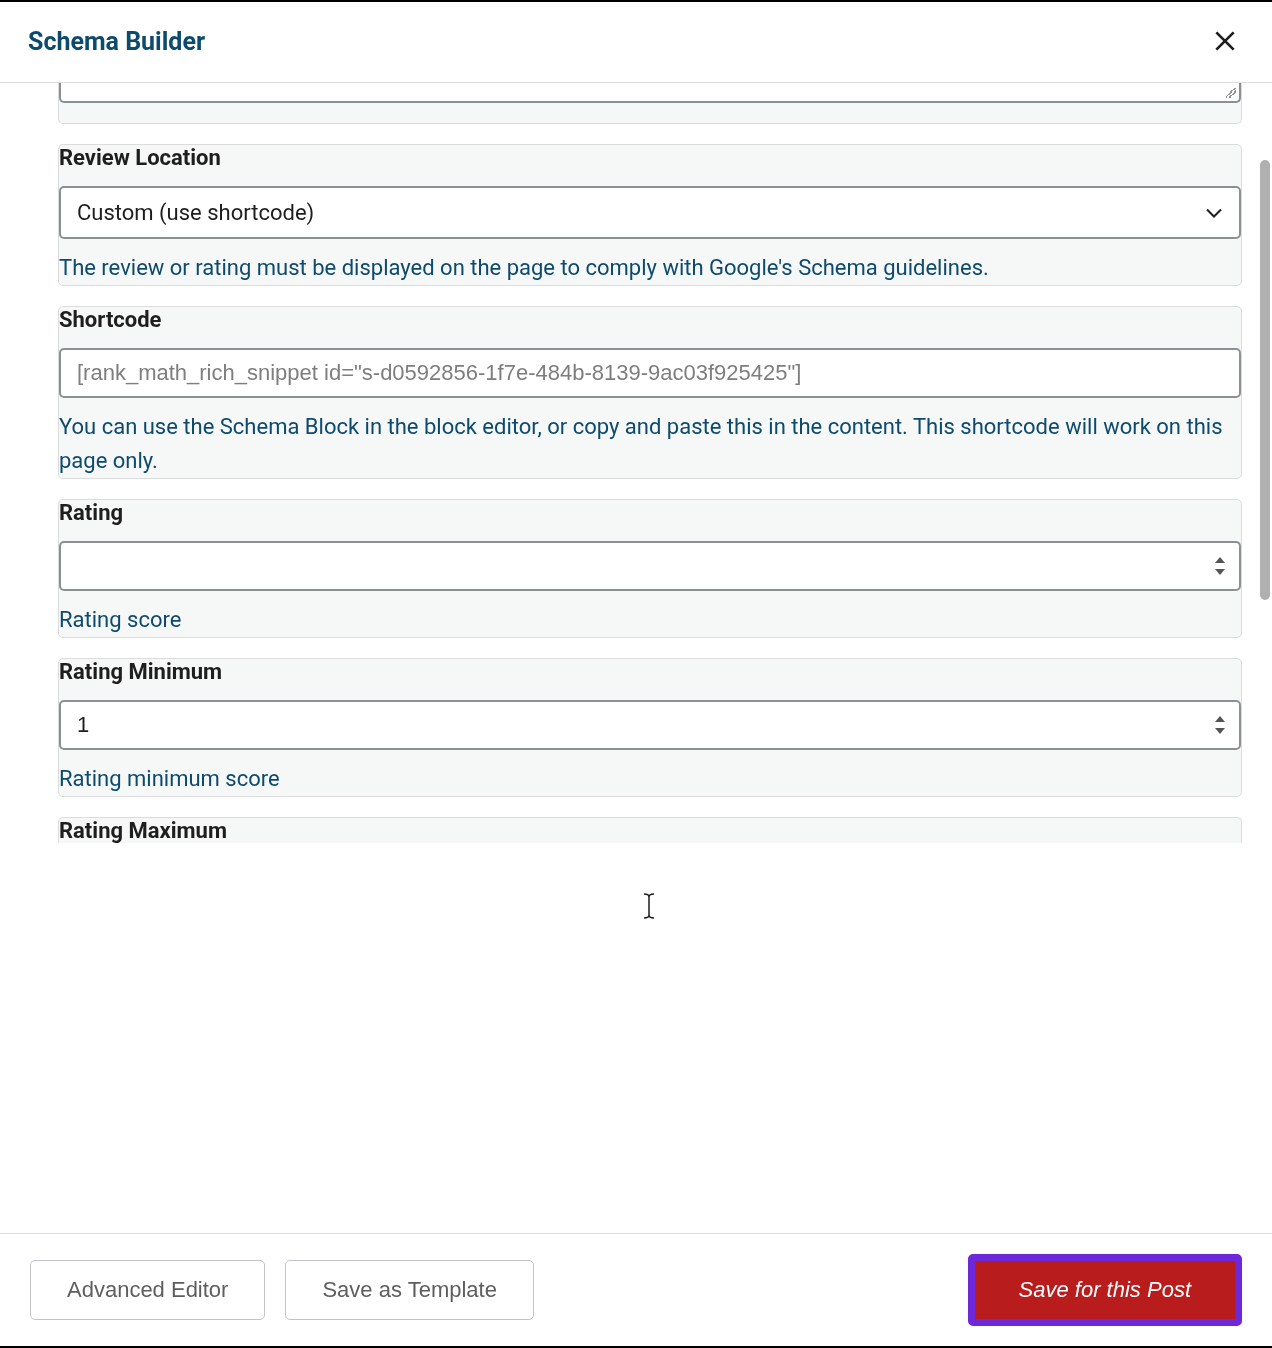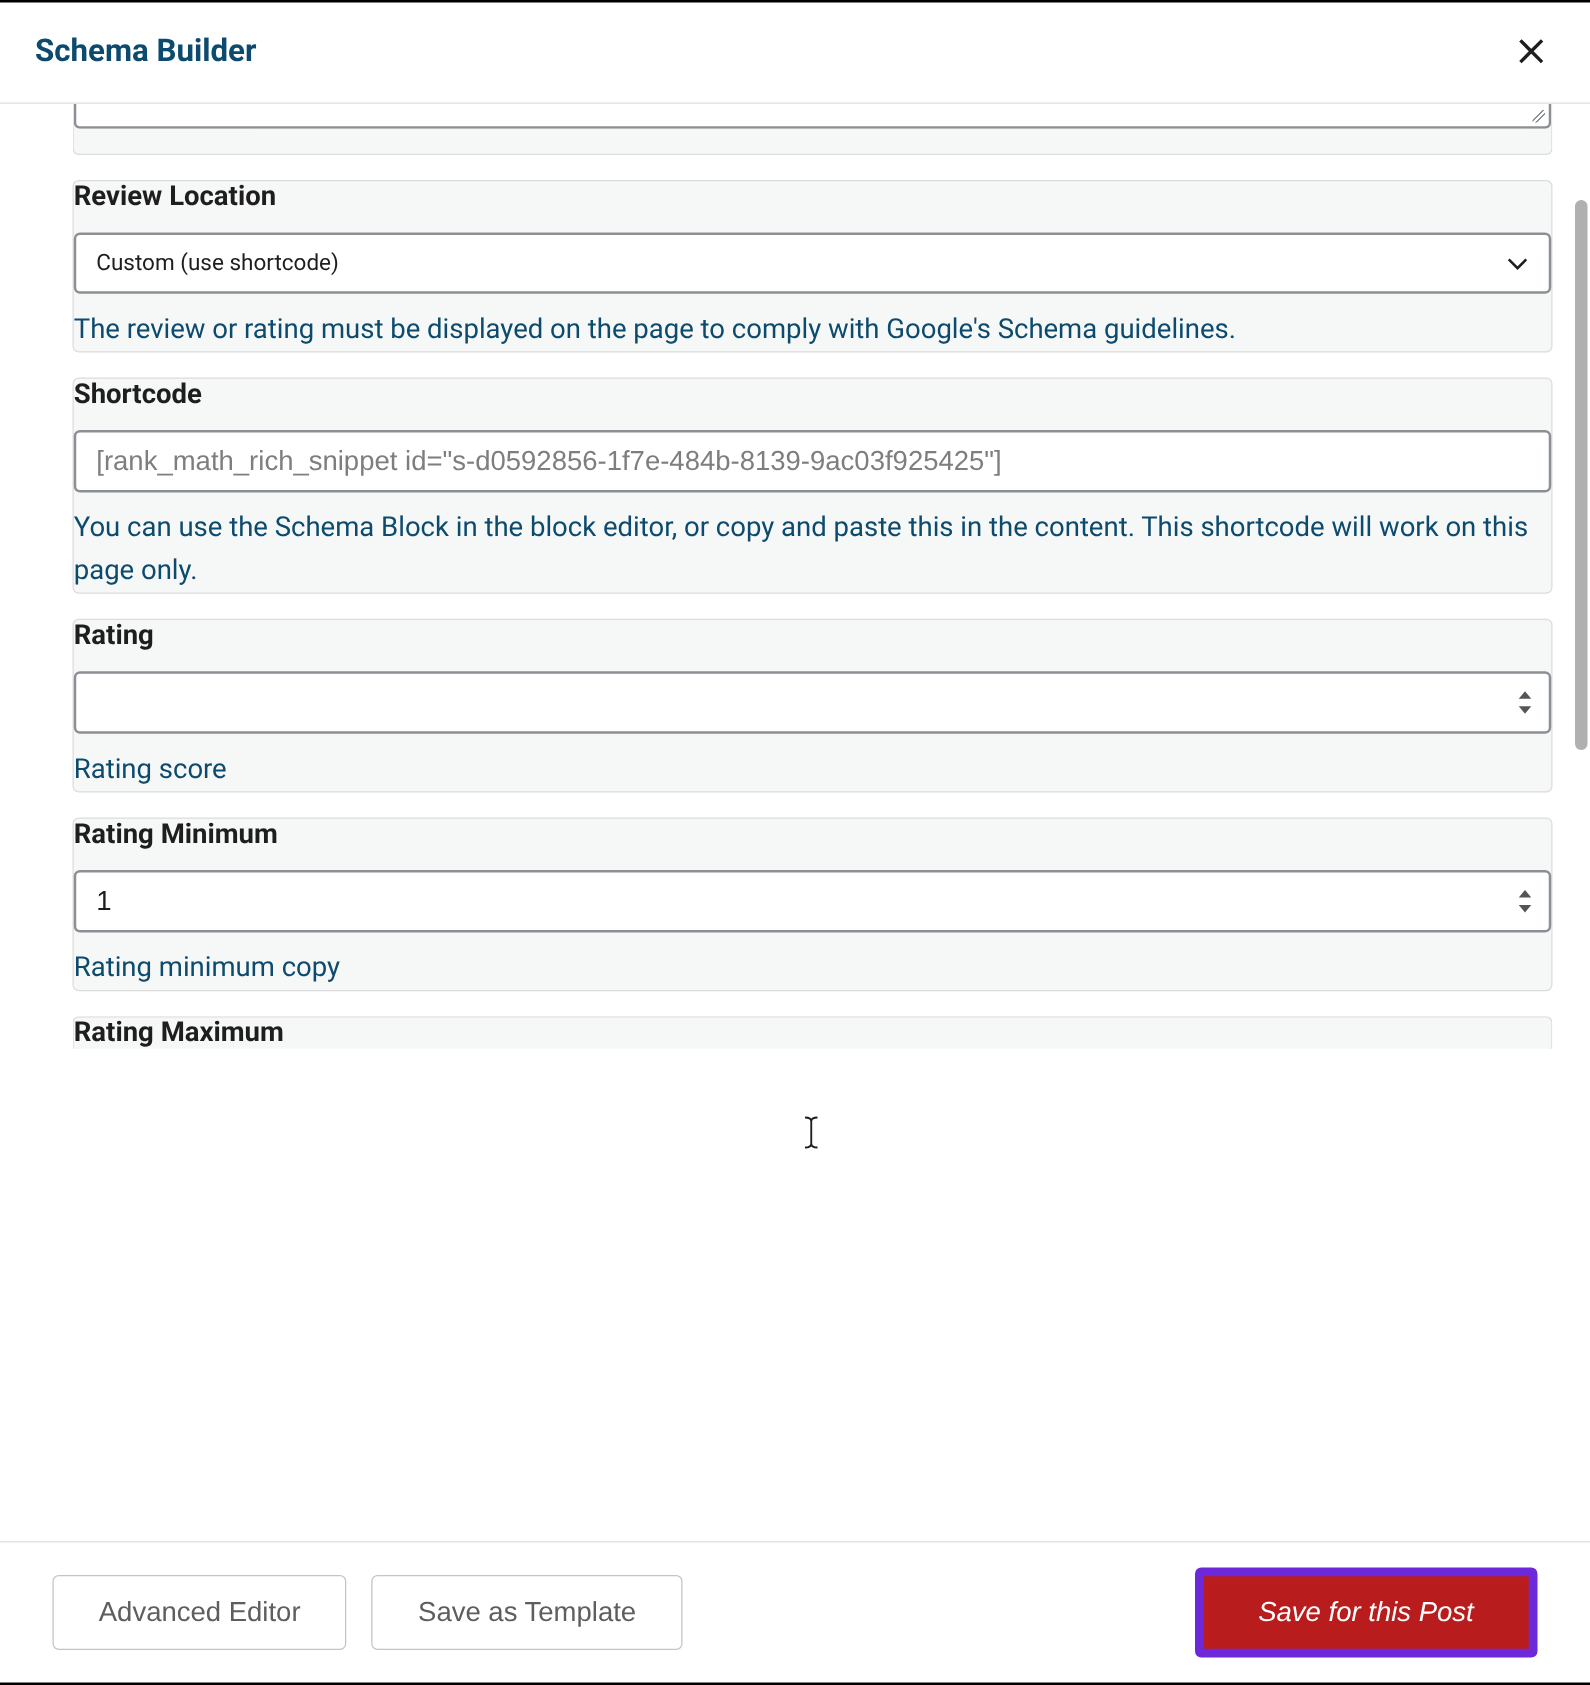--- a/index.html
+++ b/index.html
@@ -126,21 +126,21 @@
     }
     
     .select-wrap {
       position: relative;
       width: 100%;
     }
     
     .select-box {
       width: 100%;
       padding: 12px 16px;
-      font-size: 18px;
+      font-size: 22px;
       color: #1e1e1e;
       background: #fff;
       border: 2px solid #8c8f94;
       border-radius: 5px;
       cursor: pointer;
       appearance: none;
       -webkit-appearance: none;
     }
     
     .chevron-down {
@@ -229,21 +229,21 @@
     
     .footer {
       position: absolute;
       bottom: 2px;
       left: 0;
       right: 0;
       height: 113px;
       display: flex;
       align-items: center;
       justify-content: space-between;
-      padding: 0 42px;
+      padding: 0 30px;
       border-top: 1px solid #ddd;
       background: #fff;
     }
     
     .footer-left {
       display: flex;
       gap: 20px;
     }
     
     .btn {
@@ -340,21 +340,21 @@
       </div>
       <div class="help-text">Rating score</div>
     </div>
 
     <div class="panel">
       <div class="panel-label">Rating Minimum</div>
       <div class="number-wrap">
         <input type="text" class="input-number" value="1" style="">
         <span class="stepper-icon"></span>
       </div>
-      <div class="help-text">Rating minimum copy</div>
+      <div class="help-text">Rating minimum score</div>
     </div>
 
     <div class="panel panel-last">
       <div class="panel-label">Rating Maximum</div>
     </div>
 
   </div>
 </div>
 
 <div class="scrollbar-thumb"></div>

